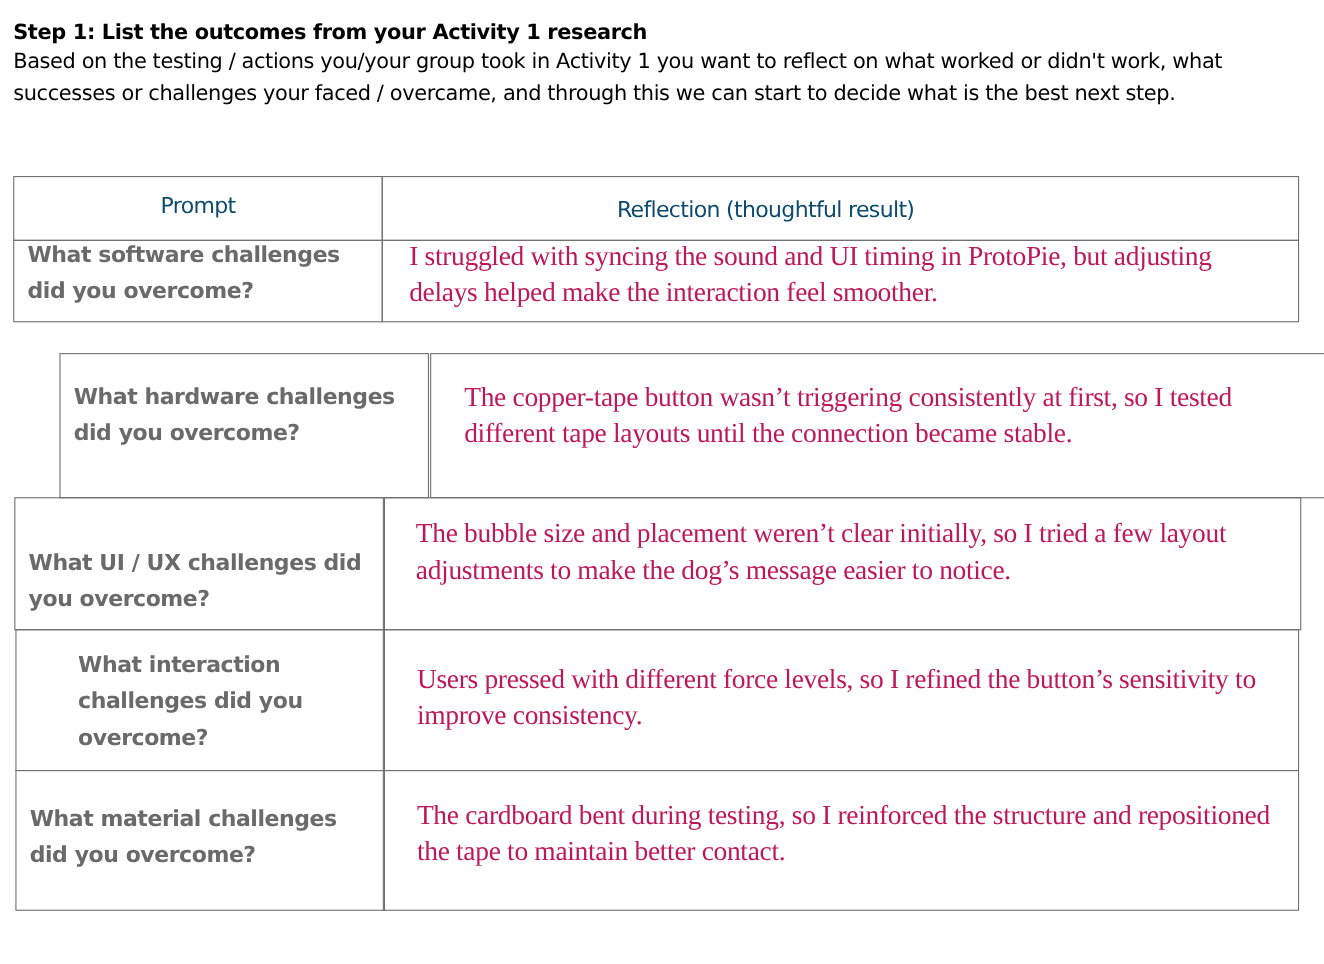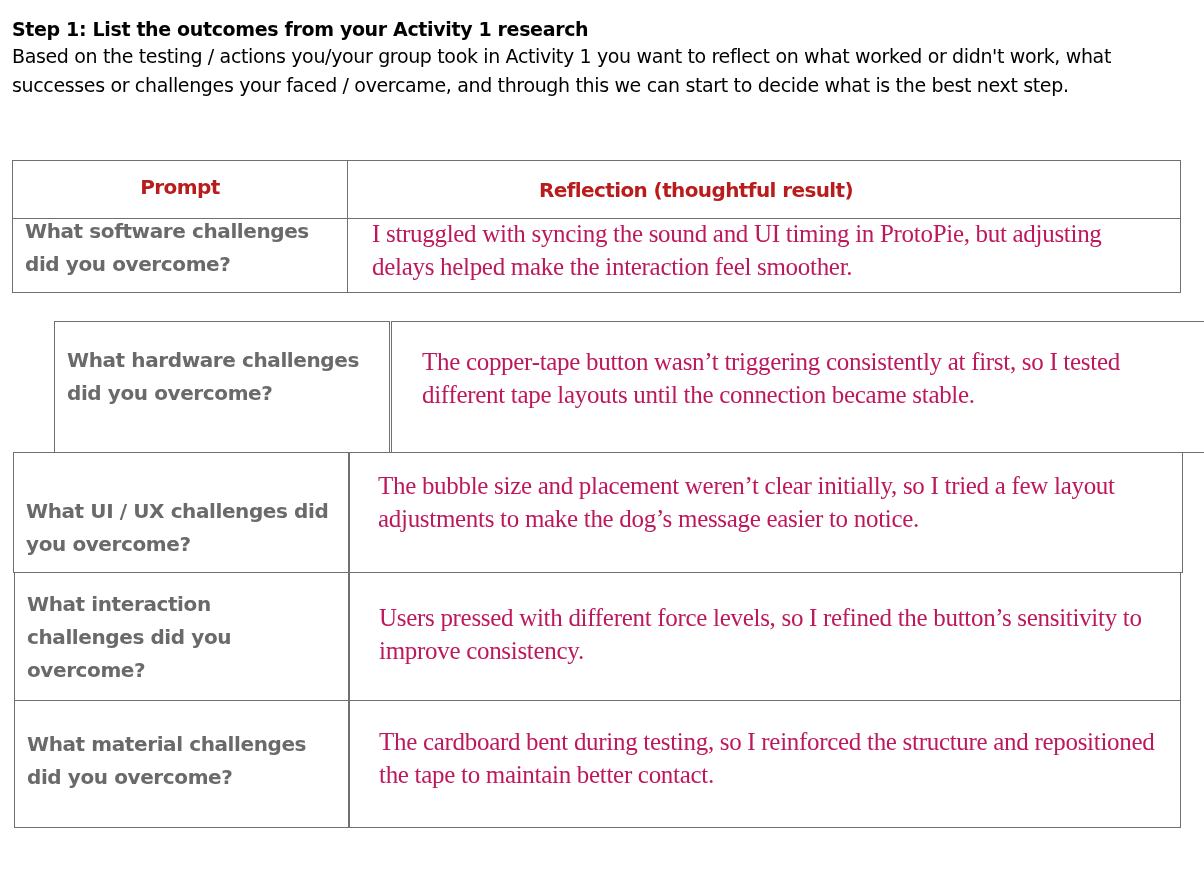--- a/index.html
+++ b/index.html
@@ -58,23 +58,23 @@
     .cell.prompt {
       left: 0;
       width: 336px;
     }
     .cell.reflect {
       left: 335px;
       right: 0;
     }
     .hdr-text {
       font-family: "DejaVu Sans", sans-serif;
-      font-weight: bold;
+      font-weight: normal;
       font-size: 20px;
-      color: #b91c1c;
+      color: #0c4a6e;
       letter-spacing: -0.6px;
     }
     .prompt-text {
       font-family: "DejaVu Sans", sans-serif;
       font-weight: bold;
       font-size: 20px;
       line-height: 33px;
       color: #6a6a6a;
       padding-left: 12px;
       padding-right: 8px;
@@ -130,21 +130,21 @@
   <div class="row" style="top:292px; height:121px;">
     <div class="cell prompt" style="left:1px;">
       <span class="prompt-text" style="margin-top:30px;">What UI / UX challenges did you overcome?</span>
     </div>
     <div class="cell reflect" style="left:337px; right:-2px;">
       <span class="reflect-text" style="padding-left:28px; margin-top:-22px;">The bubble size and placement weren’t clear initially, so I tried a few layout adjustments to make the dog’s message easier to notice.</span>
     </div>
   </div>
 
   <div class="row" style="top:412px; height:129px;">
-    <div class="cell prompt" style="left:2px;">
+    <div class="cell prompt" style="left:2px;padding-left:44px;">
       <span class="prompt-text" style="width:240px; margin-top:2px;">What interaction challenges did you overcome?</span>
     </div>
     <div class="cell reflect" style="left:336px; right:0;">
       <span class="reflect-text" style="padding-left:30px; margin-top:-6px;">Users pressed with different force levels, so I refined the button’s sensitivity to improve consistency.</span>
     </div>
   </div>
 
   <div class="row" style="top:540px; height:128px;">
     <div class="cell prompt" style="left:2px;">
       <span class="prompt-text" style="margin-top:-6px;">What material challenges did you overcome?</span>

